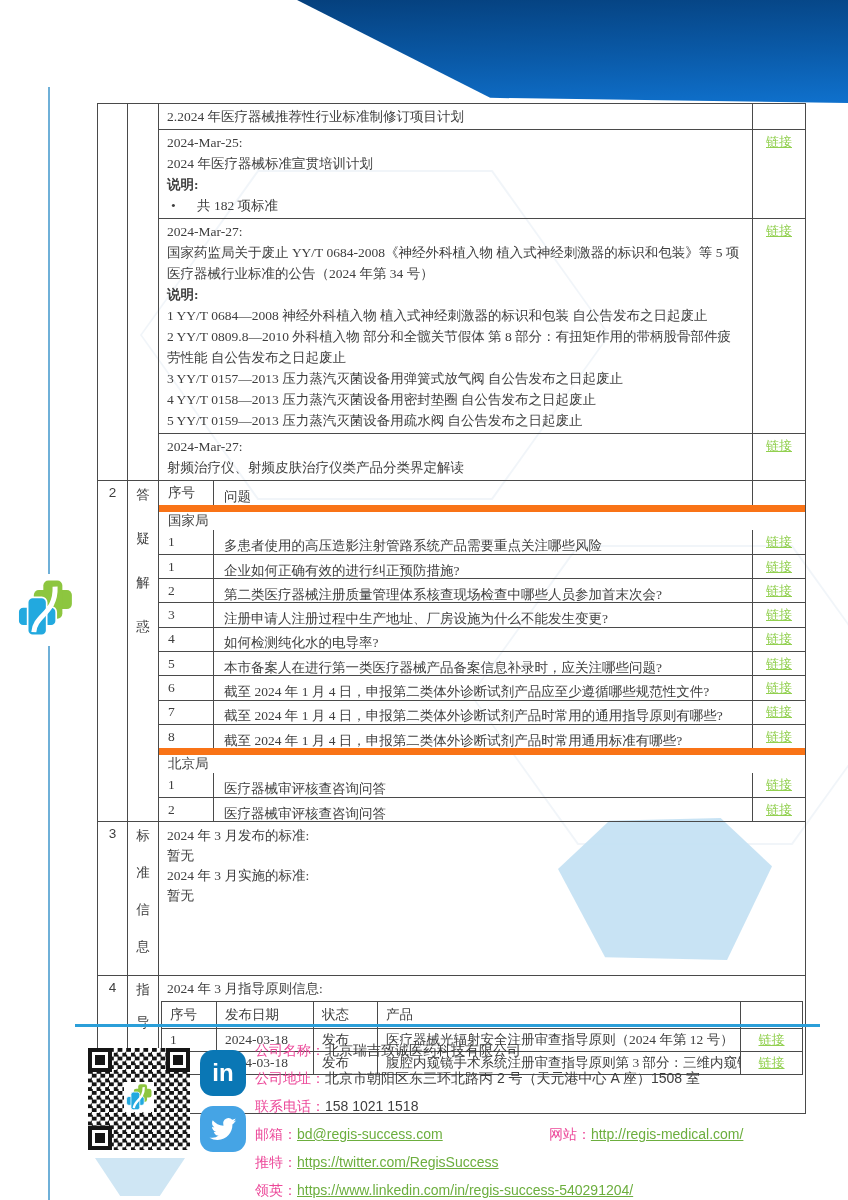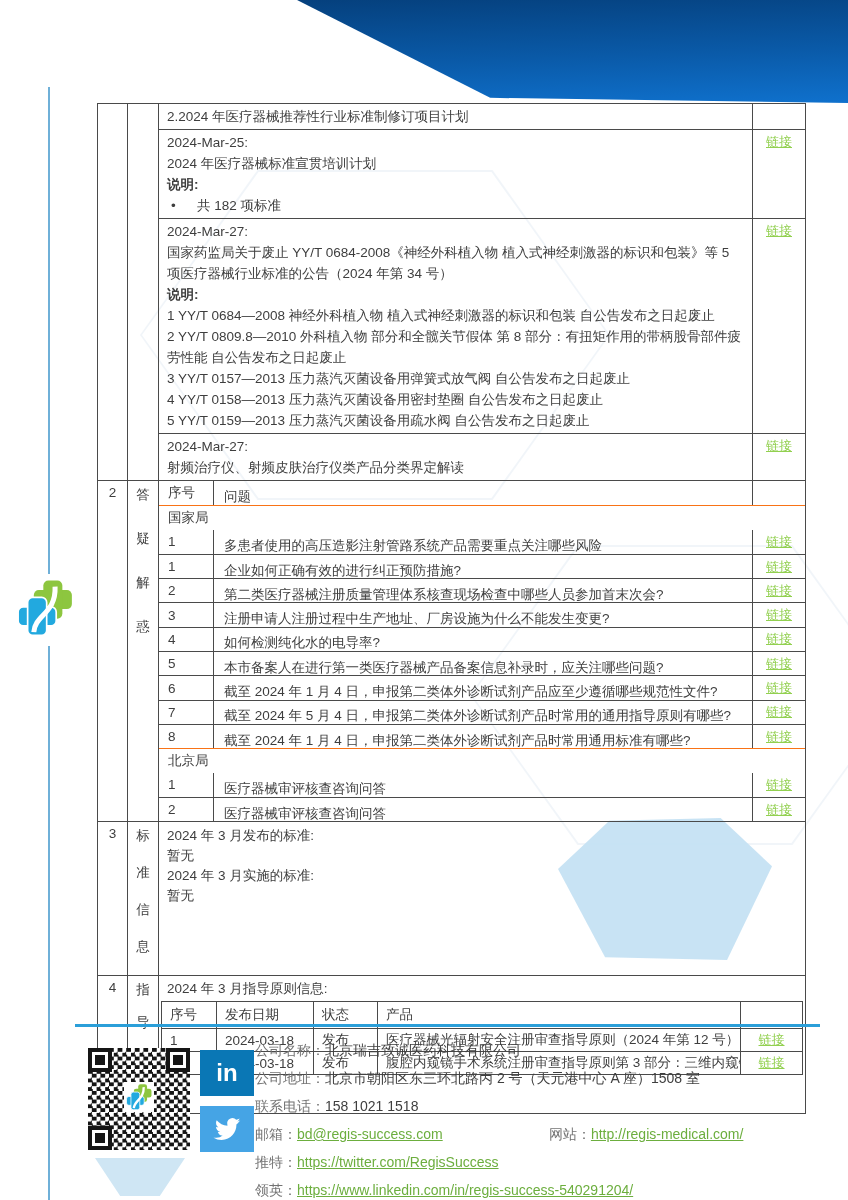--- a/index.html
+++ b/index.html
@@ -33,70 +33,70 @@
   
   .doc-table { position:absolute; left:97px; top:103px; width:709px; z-index:2;
     border:1px solid #4a4a4a; font-size:13.5px; background:transparent; }
   .section { display:flex; align-items:stretch; }
   .section + .section { border-top:1px solid #4a4a4a; }
   .colA { width:30px; border-right:1px solid #4a4a4a; text-align:center; padding-top:4px; flex:none; }
   .colB { width:31px; border-right:1px solid #4a4a4a; text-align:center; padding-top:5px;
     display:flex; flex-direction:column; align-items:center; flex:none; }
   .colB span { display:block; }
   .gap26 span { margin-bottom:26px; } .gap19 span { margin-bottom:19px; } .gap15 span { margin-bottom:15px; }
-  .colC { flex:1; min-width:0; }
+  .colC { flex:1; min-width:0;font-family:Liberation Serif, serif; }
 
   
   .entry { display:flex; align-items:stretch; }
   .entry + .entry { border-top:1px solid #4a4a4a; }
   .entry-main { flex:1; min-width:0; padding:2px 8px; }
   .entry-main .line { line-height:21px; }
   .note { font-weight:bold; }
   .bullet-line .bullet { display:inline-block; width:30px; padding-left:4px; }
   .entry-link { width:53px; flex:none; border-left:1px solid #4a4a4a; text-align:center; padding-top:3px; }
   a.link { color:#92d050; text-decoration:underline; font-size:13px; cursor:pointer; }
 
   
   .t-row { display:flex; align-items:stretch; height:24.3px; }
   .t-row + .t-row { border-top:1px solid #4a4a4a; }
   .t-no { width:55px; flex:none; border-right:1px solid #4a4a4a; display:flex; align-items:center; padding-left:9px; }
   .t-q  { flex:1; min-width:0; display:flex; align-items:center; padding-left:10px; white-space:nowrap; overflow:hidden;margin-top:8px; }
   .t-link { width:53px; flex:none; border-left:1px solid #4a4a4a; display:flex; align-items:center; justify-content:center; }
-  .t-group { display:flex; align-items:center; height:24.3px; padding-left:9px; border-top:1px solid #f97316; }
+  .t-group { display:flex; align-items:center; height:24.3px; padding-left:9px; border-top:7px solid #f97316; }
 
   
   .s3-body { padding:4px 8px; }
   .s3-body .line { line-height:20px; }
 
   
   .s4-intro { line-height:25px; padding-left:8px; }
   .s4-table { border:1px solid #4a4a4a; margin:0 2px 3px 2px; }
   .s4-row { display:flex; align-items:stretch; height:23px; }
   .s4-row.head { height:26px; }
   .s4-row + .s4-row { border-top:1px solid #4a4a4a; }
   .s4-c { display:flex; align-items:center; padding-left:8px; border-right:1px solid #4a4a4a; flex:none; }
   .c-no{width:55px;} .c-date{width:97px;} .c-status{width:64px;}
   .c-prod{flex:1; min-width:0; white-space:nowrap; overflow:hidden;}
   .c-link{width:61px; border-right:none; justify-content:center; padding-left:0;}
 
   
   .footer-divider { position:absolute; left:75px; top:1024px; width:745px; height:3px; background:#2b9fd9; z-index:2; }
   .footer-text { position:absolute; left:255px; top:1036px; width:560px; font-size:14px; z-index:2; }
   .f-line { height:28px; line-height:28px; white-space:nowrap; }
-  .f-label { color:#737373; }
+  .f-label { color:#ec4899; }
   a.f-link { color:#6cae3e; text-decoration:underline; cursor:pointer; }
   .f-pair .pair1 { display:inline-block; width:290px; }
 
   .qr { position:absolute; left:88px; top:1048px; width:102px; height:102px; z-index:2;
     background:repeating-conic-gradient(#151515 0% 25%, #ffffff 0% 50%) 0 0 / 8.6px 8.6px; }
   .finder { position:absolute; width:24px; height:24px; border:4px solid #151515; background:#fff; }
   .finder::after { content:""; position:absolute; inset:3px; background:#151515; }
   .f-tl{left:0;top:0;} .f-tr{right:0;top:0;} .f-bl{left:0;bottom:0;}
   .qr-logo { position:absolute; left:36px; top:34px; width:30px; height:30px; background:#fff; padding:2px; }
-  .social { position:absolute; width:54px; height:46px; border-radius:0; z-index:2;
+  .social { position:absolute; width:46px; height:46px; border-radius:13px; z-index:2;
     display:flex; align-items:center; justify-content:center; }
   .li { left:200px; top:1050px; background:#0a77b5; color:#fff; font-weight:bold; font-size:24px; }
   .tw { left:200px; top:1106px; background:#45a4e5; }
 </style>
 </head>
 <body>
 
 <div class="page">
 
   <div class="banner"></div>
@@ -219,21 +219,21 @@
         </div>
         <div class="t-row">
           <div class="t-no">6</div>
           <div class="t-q">截至 2024 年 1 月 4 日，申报第二类体外诊断试剂产品应至少遵循哪些规范性文件?</div>
           <div class="t-link">
               <a class="link">链接</a>
             </div>
         </div>
         <div class="t-row">
           <div class="t-no">7</div>
-          <div class="t-q">截至 2024 年 5 月 4 日，申报第二类体外诊断试剂产品时常用的通用指导原则有哪些?</div>
+          <div class="t-q">截至 2024 年 1 月 4 日，申报第二类体外诊断试剂产品时常用的通用指导原则有哪些?</div>
           <div class="t-link">
               <a class="link">链接</a>
             </div>
         </div>
         <div class="t-row">
           <div class="t-no">8</div>
           <div class="t-q">截至 2024 年 1 月 4 日，申报第二类体外诊断试剂产品时常用通用标准有哪些?</div>
           <div class="t-link">
               <a class="link">链接</a>
             </div>

